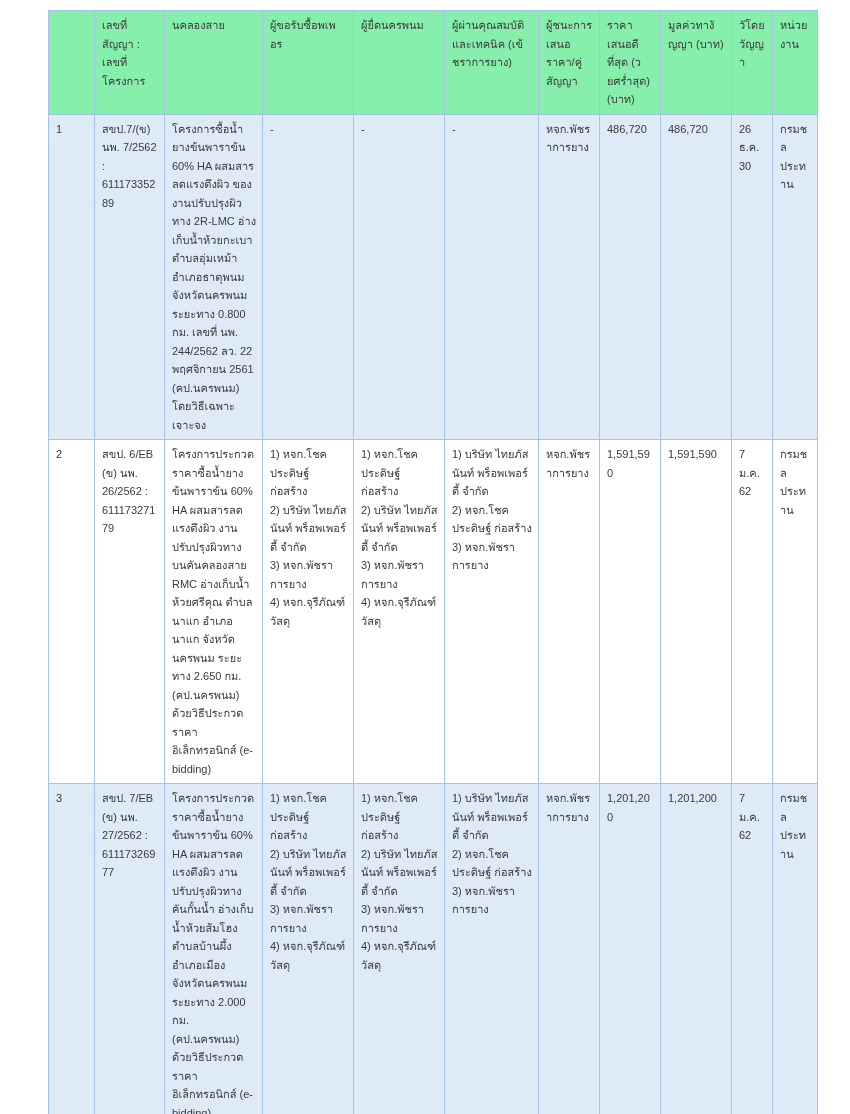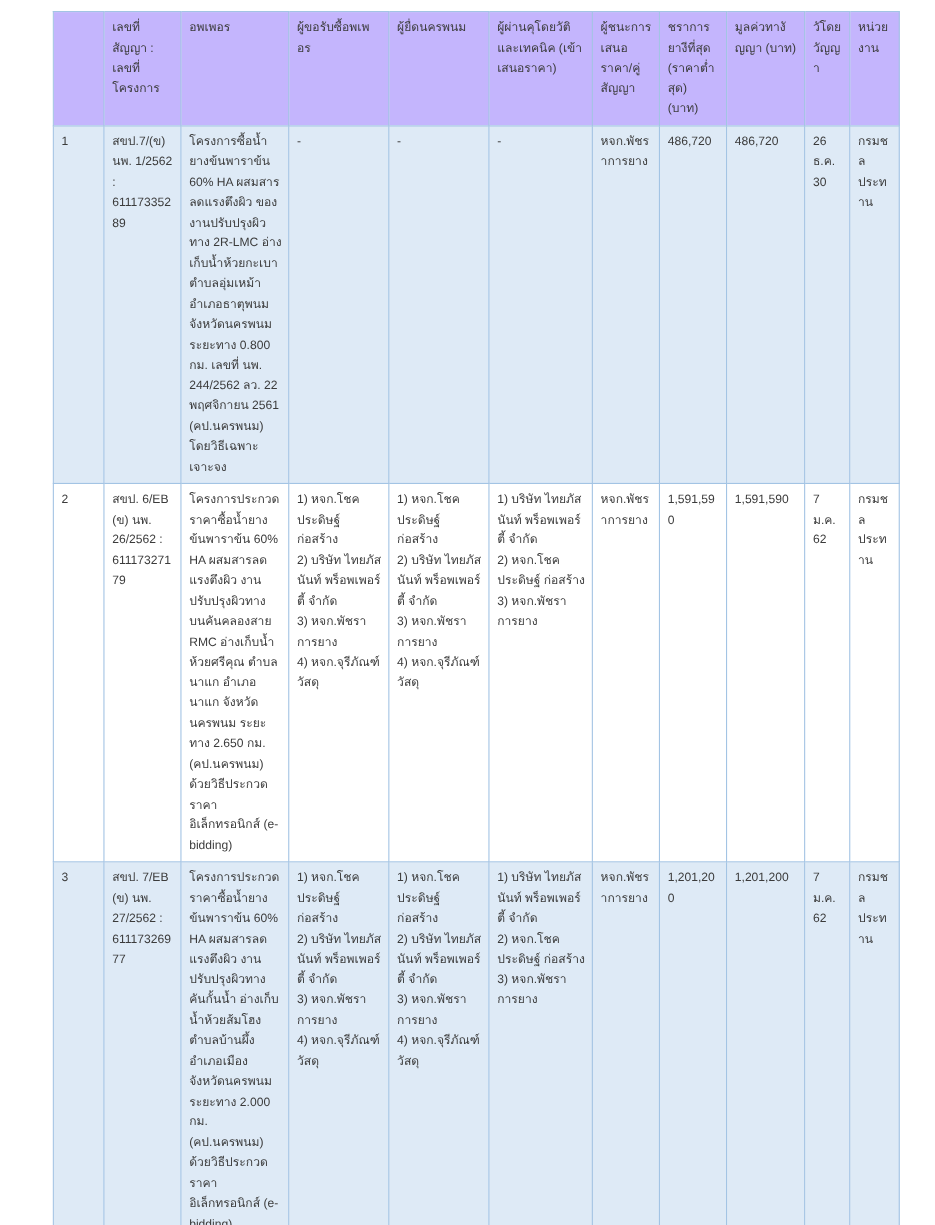--- a/index.html
+++ b/index.html
@@ -19,21 +19,21 @@
     border-collapse:collapse;table-layout:fixed;width:769px;
   }
   table.proc th, table.proc td{
     border:1px solid var(--border);
     vertical-align:top;text-align:left;
     font-size:11px;line-height:18.5px;font-weight:normal;
     padding:5px 6px 5px 7px;
     overflow-wrap:anywhere;word-break:break-word;
     white-space:pre-line;
   }
-  table.proc thead th{height:102px;background:#c4b5fd;}
+  table.proc thead th{height:102px;background:#86efac;}
   tr.band td{background:var(--band);}
   td.col-no{font-weight:bold;}
   tr.r1 td{height:182px;}
   tr.r2 td{height:196px;}
   tr.r3 td{height:180px;}
 </style>
 </head>
 <body>
 
 <div class="page">
@@ -48,35 +48,35 @@
       <col style="width:61px">
         <col style="width:61px">
         <col style="width:71px">
       <col style="width:41px">
         <col style="width:45px">
     </colgroup>
     <thead>
       <tr>
         <th></th>
         <th>เลขที่สัญญา : เลขที่โครงการ</th>
-        <th>อพเพอร</th>
+        <th>นคลองสาย</th>
         <th>ผู้ขอรับซื้อพเพอร</th>
         <th>ผู้ยื่ดนครพนม</th>
-        <th>ผู้ผ่านคุโดยวัติและเทคนิค (เข้าเสนอราคา)</th>
+        <th>ผู้ผ่านคุณสมบัติและเทคนิค (เข้ชราการยาง)</th>
         <th>ผู้ชนะการเสนอราคา/คู่สัญญา</th>
-        <th>ชราการยางีที่สุด (ราคาต่ำสุด) (บาท)</th>
+        <th>ราคาเสนอดีที่สุด (วยศร่ำสุด) (บาท)</th>
         <th>มูลค่วทางัญญา (บาท)</th>
         <th>วัโดยวัญญา</th>
         <th>หน่วยงาน</th>
       </tr>
     </thead>
     <tbody id="table-body">
         <tr class="r1 band">
           <td class="col-no">1</td>
-          <td class="col-contract-no">สขป.7/(ข) นพ. 1/2562 : 61117335289</td>
+          <td class="col-contract-no">สขป.7/(ข) นพ. 7/2562 : 61117335289</td>
           <td class="col-project">โครงการซื้อน้ำยางข้นพาราข้น 60% HA ผสมสารลดแรงตึงผิว ของงานปรับปรุงผิวทาง 2R-LMC อ่างเก็บน้ำห้วยกะเบา ตำบลอุ่มเหม้า อำเภอธาตุพนม จังหวัดนครพนม ระยะทาง 0.800 กม. เลขที่ นพ. 244/2562 ลว. 22 พฤศจิกายน 2561 (คป.นครพนม) โดยวิธีเฉพาะเจาะจง</td>
           <td class="col-purchasers">-</td>
           <td class="col-submitters">-</td>
           <td class="col-qualified">-</td>
           <td class="col-winner">หจก.พัชราการยาง</td>
           <td class="col-best-price">486,720</td>
           <td class="col-contract-value">486,720</td>
           <td class="col-date">26 ธ.ค. 30</td>
           <td class="col-agency">กรมชลประทาน</td>
         </tr>

